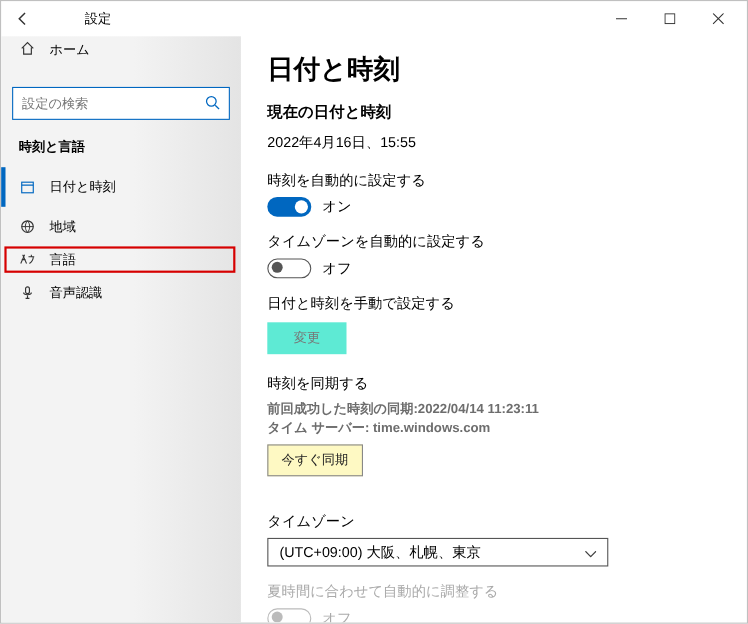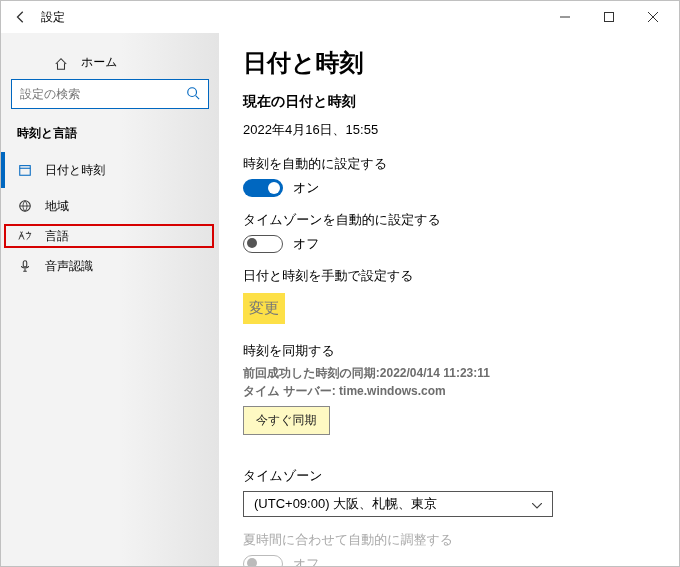--- a/index.html
+++ b/index.html
@@ -1,24 +1,24 @@
 <!DOCTYPE html>
 <html><head>
 <meta charset="utf-8">
 <style>
   * { box-sizing: border-box; margin: 0; padding: 0; font-family: "Yu Gothic UI", "Segoe UI", Meiryo, sans-serif; }
   body { width: 680px; height: 567px; background: #ffffff; overflow: hidden; border: 1px solid #c0c0c0; font-size: 12px; color: #000; }
-  .titlebar { height: 32px; display: flex; align-items: center; padding: 0 4px 0 8px; }
+  .titlebar { height: 32px; display: flex; align-items: center; padding: 0 4px 0 8px; gap: 36px; }
   .titlebar .back { width: 24px; height: 24px; display: flex; align-items: center; justify-content: center; color: #333; }
   .titlebar .title { margin-left: 8px; font-size: 12px; color: #000; }
   .wincontrols { margin-left: auto; display: flex; }
   .wincontrols .btn { width: 44px; height: 28px; display: flex; align-items: center; justify-content: center; color: #333; }
   .layout { display: flex; height: calc(100% - 32px); }
   .sidebar { width: 218px; height: 100%; background: linear-gradient(to right, #f3f3f3 0%, #f3f3f3 55%, #e4e4e4 100%); padding-top: 4px; }
-  .home-row { display: flex; align-items: flex-end; height: 34px; padding: 0 16px; gap: 12px; margin-left: 36px; }
+  .home-row { display: flex; align-items: flex-start; height: 34px; padding: 0 16px; gap: 12px; }
   .home-row .icon { width: 16px; display: flex; align-items: center; justify-content: center; color: #333; }
   .searchwrap { margin: 8px 10px 10px 10px; }
   .searchbox { width: 100%; height: 30px; border: 1px solid #0067c0; background: #fff; display: flex; align-items: center; padding: 0 8px; }
   .searchbox input { flex: 1; border: none; outline: none; font-size: 12px; color: #555; background: transparent; }
   .searchbox .sicn { color: #0067c0; }
   .section-header { padding: 6px 16px 10px 16px; font-size: 12px; font-weight: 600; color: #000; }
   .navitem { display: flex; align-items: center; height: 36px; padding: 0 16px; gap: 12px; color: #000; position: relative; }
   .navitem .icon { width: 16px; display:flex; align-items:center; justify-content:center; color:#333; }
   .navitem.active::before { content:""; position:absolute; left:0; top:0; bottom:0; width:4px; background:#0067c0; }
   .navitem.active .icon { color:#0067c0; }
@@ -32,21 +32,21 @@
   .toggle { width: 40px; height: 18px; border-radius: 9px; position: relative; }
   .toggle.on { background: #0067c0; }
   .toggle.on .knob { position: absolute; width: 12px; height: 12px; border-radius: 50%; background: #fff; top: 3px; right: 3px; }
   .toggle.off { background: #fff; border: 1.5px solid #555; }
   .toggle.off .knob { position: absolute; width: 10px; height: 10px; border-radius: 50%; background: #555; top: 2px; left: 3px; }
   .toggle.off.disabled { border-color: #bbb; }
   .toggle.off.disabled .knob { background: #bbb; }
   .toggle-text { font-size: 13px; }
   .toggle-text.disabled { color: #aaa; }
   .setting-label.disabled { color: #aaa; }
-  .graybtn { display: inline-block; padding: 6px 6px; background: #fde047; color: #777; font-size: 15px; margin-bottom: 18px; margin-top: 2px; }
+  .graybtn { display: inline-block; padding: 6px 24px; background: #5eead4; color: #777; font-size: 12px; margin-bottom: 18px; margin-top: 2px; }
   .whitebtn { display: inline-block; padding: 5px 12px; background: #fef9c3; border: 1px solid #888; color: #222; font-size: 12px; margin-bottom: 32px; margin-top: 4px; }
   .syncinfo { font-size: 12px; color: #6d6d6d; line-height: 1.5; font-weight: bold; }
   .combo { width: 310px; height: 26px; border: 1px solid #555; display: flex; align-items: center; padding: 0 10px; font-size: 13px; justify-content: space-between; margin-bottom: 14px; margin-top: 4px; }
   .combo .chev { color: #444; }
   .gap-s { margin-bottom: 6px; }
 </style>
 </head>
 <body>
 
 <div class="titlebar">

